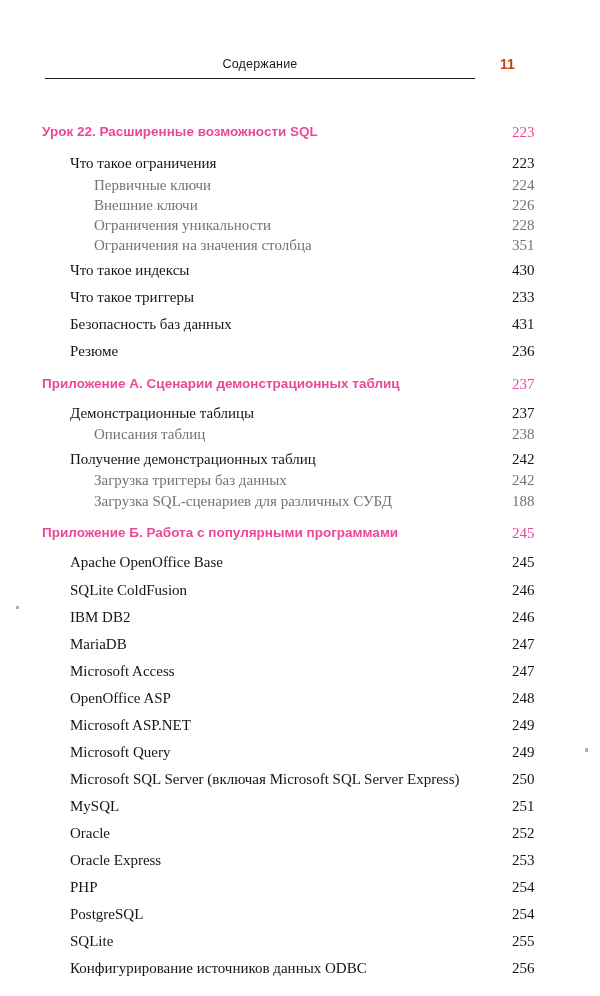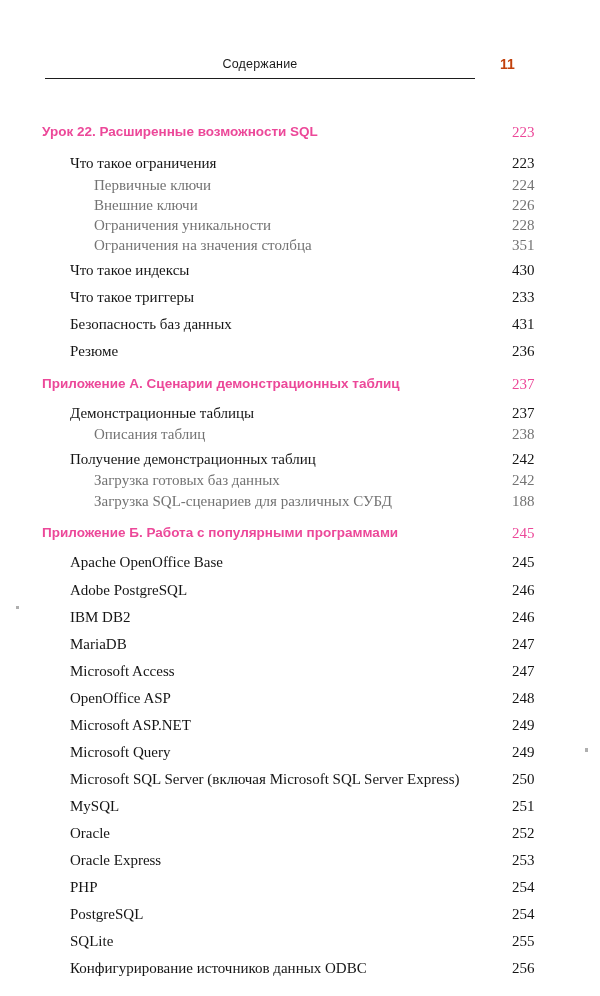--- a/index.html
+++ b/index.html
@@ -175,37 +175,37 @@
     </div>
     <div class="row l2" style="top: 314px;">
       <span class="label">Описания таблиц</span>
       <span class="page">238</span>
     </div>
     <div class="row l1" style="top: 339px;">
       <span class="label">Получение демонстрационных таблиц</span>
       <span class="page">242</span>
     </div>
     <div class="row l2" style="top: 360px;">
-      <span class="label">Загрузка готовых баз данных</span>
+      <span class="label">Загрузка триггеры баз данных</span>
       <span class="page">242</span>
     </div>
     <div class="row l2" style="top: 381px;">
       <span class="label">Загрузка SQL-сценариев для различных СУБД</span>
       <span class="page">188</span>
     </div>
     <div class="row h" style="top: 413px;">
       <span class="label">Приложение Б. Работа с популярными программами</span>
       <span class="page">245</span>
     </div>
     <div class="row l1" style="top: 442px;">
       <span class="label">Apache OpenOffice Base</span>
       <span class="page">245</span>
     </div>
     <div class="row l1" style="top: 470px;">
-      <span class="label">Adobe PostgreSQL</span>
+      <span class="label">SQLite ColdFusion</span>
       <span class="page">246</span>
     </div>
     <div class="row l1" style="top: 497px;">
       <span class="label">IBM DB2</span>
       <span class="page">246</span>
     </div>
     <div class="row l1" style="top: 524px;">
       <span class="label">MariaDB</span>
       <span class="page">247</span>
     </div>

